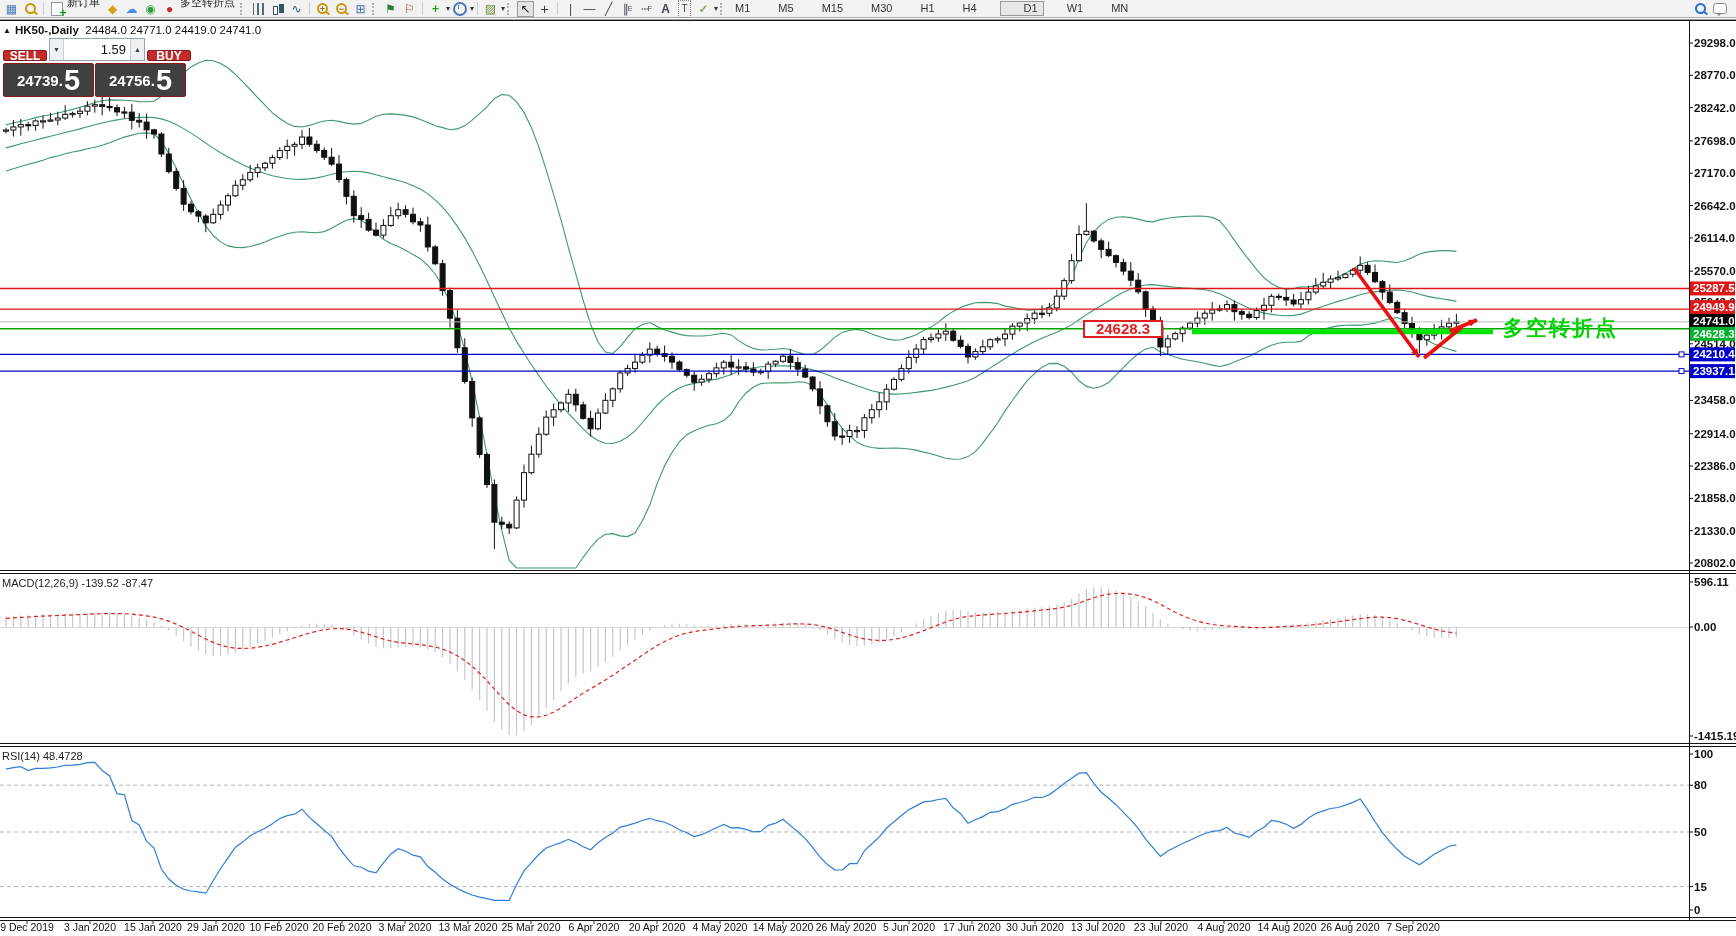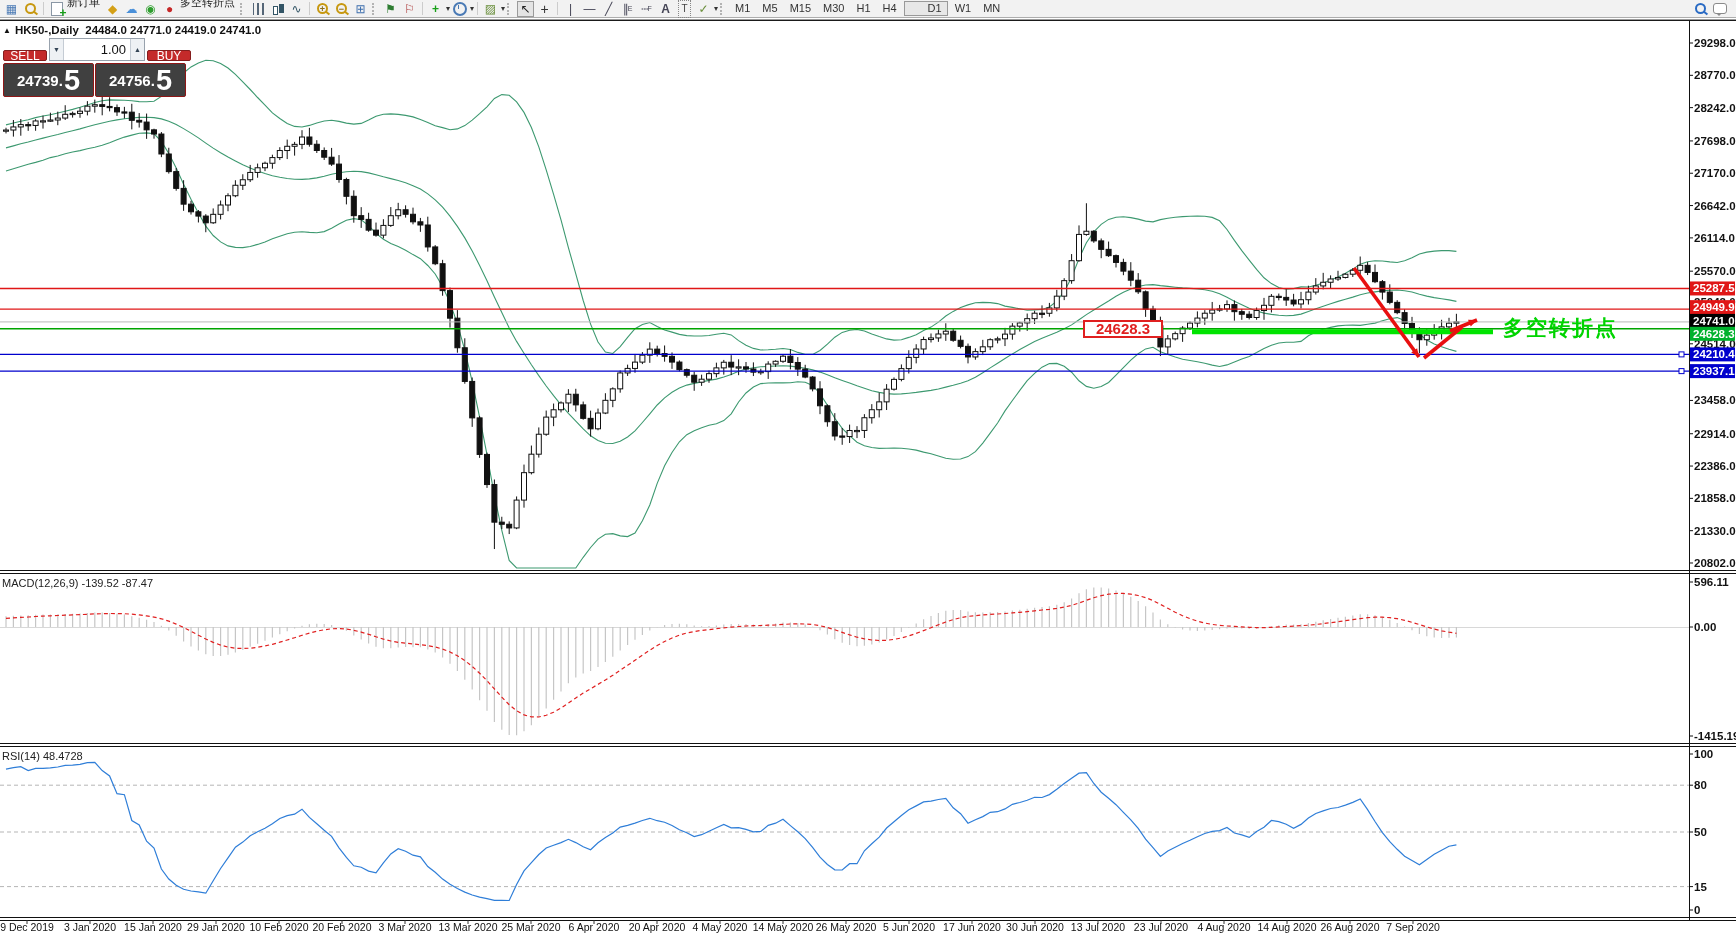--- a/index.html
+++ b/index.html
@@ -30,21 +30,21 @@
   .tlab{border:1px dotted #888;padding:0 2px;font-size:10px;color:#444;}
   .chat{width:12px;height:9px;border:1.5px solid #8a8a8a;border-radius:3px;position:relative;background:#fff;}
   .chat::after{content:'';position:absolute;left:2px;bottom:-6px;border:3px solid transparent;border-top-color:#8a8a8a;}
   .subch{font-size:7px;color:#445;margin-left:-1px;align-self:flex-end;}
   
   .chart-title{position:absolute;left:3px;top:24px;z-index:4;font-size:11.5px;font-weight:bold;color:#111;white-space:nowrap;}
   .chart-title .tri{font-size:8px;margin-right:4px;vertical-align:1px;}
   
   .oc{position:absolute;left:3px;top:38px;width:188px;z-index:4;}
   .oc-row1{display:flex;height:23px;align-items:stretch;}
-  .ocbtn{width:44px;background:#c42a2a;color:#fff;font-weight:normal;font-size:12px;display:flex;align-items:center;justify-content:center;border:1px solid #841d1d;border-radius:2px;box-sizing:border-box;margin-top:12px;}
+  .ocbtn{width:44px;background:#c42a2a;color:#fff;font-weight:bold;font-size:12px;display:flex;align-items:center;justify-content:center;border:1px solid #841d1d;border-radius:2px;box-sizing:border-box;margin-top:12px;}
   .lot{flex:1;display:flex;margin:0 2px;border:1px solid #98a2ad;background:#fff;box-sizing:border-box;}
   .lot .st{width:13px;background:#eef1f4;color:#345;font-size:7px;display:flex;align-items:center;justify-content:center;}
   .lot .stl{border-right:1px solid #c5ccd4;}
   .lot .str{border-left:1px solid #c5ccd4;}
   .lot .val{flex:1;text-align:right;font-size:13px;line-height:21px;padding-right:4px;color:#111;}
   .oc-row2{display:flex;margin-top:2px;}
   .tile{width:91px;height:34px;background:#404040;color:#fff;display:flex;align-items:flex-end;justify-content:center;border:1px solid #8e1616;border-radius:2px;box-sizing:border-box;}
   .tile+.tile{margin-left:1px;}
   .pm{font-size:15px;font-weight:bold;line-height:30px;}
   .pp{font-size:29px;font-weight:bold;line-height:31px;margin-left:1px;}
@@ -872,50 +872,50 @@
     <span class="tbi">╱</span>
     <span class="tbi">∥<span class="subch">E</span></span>
     <span class="tbi">┄<span class="subch">F</span></span>
     <span class="tbi" style="font-weight:bold;">A</span>
     <span class="tbi">
         <span class="tlab">T</span>
       </span>
     <span class="tbi" style="color:#6a8f3c;">✓</span>
       <span class="caret">▾</span>
     <span class="grip"></span>
-    <span id="tf-wrap" style="display:flex;align-items:center;">
+    <span id="tf-wrap" style="display:flex;align-items:center;gap:16px;">
         <span class="tf">M1</span>
         <span class="tf">M5</span>
         <span class="tf">M15</span>
         <span class="tf">M30</span>
         <span class="tf">H1</span>
         <span class="tf">H4</span>
         <span class="tf active">D1</span>
         <span class="tf">W1</span>
         <span class="tf">MN</span>
       </span>
     <span style="flex:1;"></span>
     <span class="tbi">
         <span class="mag blue"></span>
       </span>
     <span class="tbi" style="margin-right:8px;">
         <span class="chat"></span>
       </span>
   </div>
 
   <div class="chart-title">
-    <span class="tri">▲</span><span>HK50-,Daily</span>&nbsp;&nbsp;<span style="font-weight:bold;">24484.0 24771.0 24419.0 24741.0</span>
+    <span class="tri">▲</span><span>HK50-,Daily</span>&nbsp;&nbsp;<span style="font-weight:normal;">24484.0 24771.0 24419.0 24741.0</span>
   </div>
 
   <div class="oc">
     <div class="oc-row1">
       <div class="ocbtn">SELL</div>
       <div class="lot">
         <div class="st stl">▼</div>
-        <div class="val">1.00</div>
+        <div class="val">1.59</div>
         <div class="st str">▲</div>
       </div>
       <div class="ocbtn">BUY</div>
     </div>
     <div class="oc-row2">
       <div class="tile">
         <span class="pm">24739.</span>
           <span class="pp">5</span>
       </div>
       <div class="tile">

